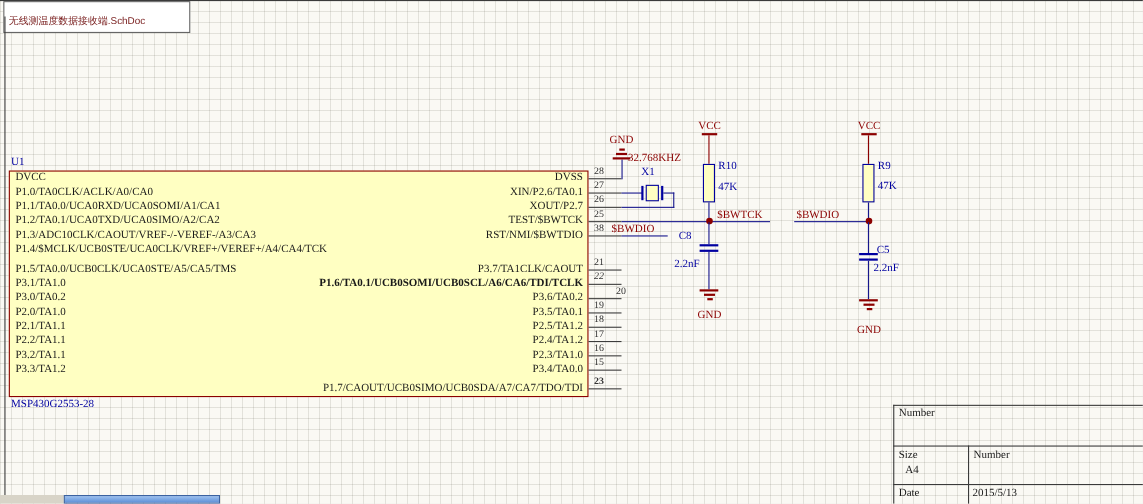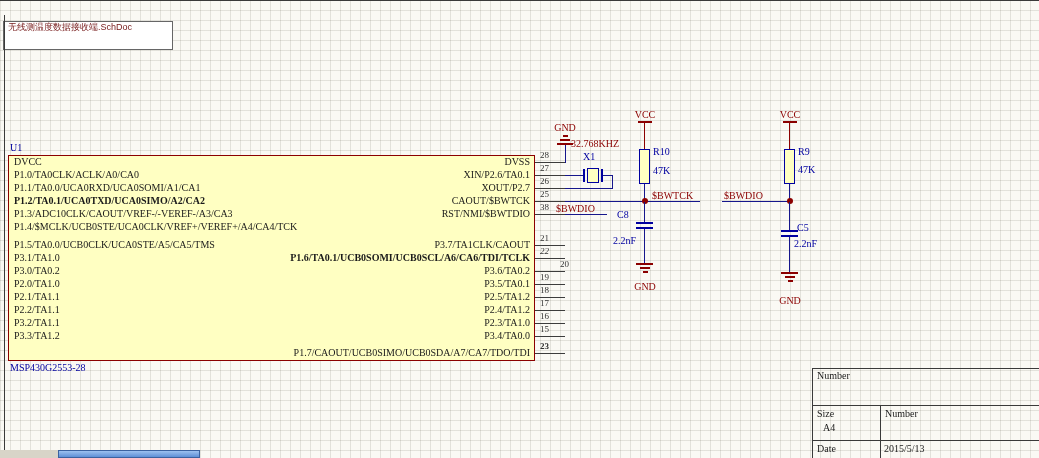--- a/index.html
+++ b/index.html
@@ -24,22 +24,22 @@
   .comp{position:absolute;background:#0000A0}
   .dot{position:absolute;width:6px;height:6px;border-radius:50%;background:#8B0000}
   .box{position:absolute;border:1px solid #0000A0;background:#FFFFC2}
   .tl{position:absolute;background:#3a3a3a}
   .pin-left{left:14px}
   .pin-right{left:250px;width:280px;text-align:right}
   .pin-num{position:absolute;white-space:nowrap;font:9px "Liberation Serif",serif;color:#333}
   #tab{
     position:absolute;left:3px;top:1px;width:170px;height:29px;
     background:#fff;border:1px solid #666;
-    font:9px "Liberation Sans",sans-serif;line-height:11px;padding:0 4px;
-    color:#7A2020;overflow:hidden;white-space:nowrap;margin-top:20px;
+    font:9px "Liberation Sans",sans-serif;line-height:11px;padding:12px 4px;
+    color:#7A2020;overflow:hidden;white-space:nowrap;
   }
   #chip{position:absolute;left:8px;top:155px;width:527px;height:206px;background:#FFFFC2;border:1px solid #8B0000}
   #sb-thumb{position:absolute;left:58px;top:450px;width:142px;height:8px;
     background:linear-gradient(#9CC1F0,#5E8FD6);border:1px solid #3B62A0}
   #sb-corner{position:absolute;left:0;top:450px;width:58px;height:8px;background:#D8D4C8}
 </style>
 </head>
 <body>
 
 <div id="canvas">
@@ -59,22 +59,22 @@
       <div class="pinline" style="left: 535px; top: 162px; width: 30px; height: 1px;"></div>
       <div class="pin-num" style="left: 540px; top: 150px;">28</div>
       <div class="t blk pin-left" style="top: 169px;">P1.0/TA0CLK/ACLK/A0/CA0</div>
       <div class="t blk pin-right" style="top: 169px;">XIN/P2.6/TA0.1</div>
       <div class="pinline" style="left: 535px; top: 175px; width: 30px; height: 1px;"></div>
       <div class="pin-num" style="left: 540px; top: 163px;">27</div>
       <div class="t blk pin-left" style="top: 182px;">P1.1/TA0.0/UCA0RXD/UCA0SOMI/A1/CA1</div>
       <div class="t blk pin-right" style="top: 182px;">XOUT/P2.7</div>
       <div class="pinline" style="left: 535px; top: 188px; width: 30px; height: 1px;"></div>
       <div class="pin-num" style="left: 540px; top: 176px;">26</div>
-      <div class="t blk pin-left" style="top: 195px; font-weight: bold;">P1.2/TA0.1/UCA0TXD/UCA0SIMO/A2/CA2</div>
-      <div class="t blk pin-right" style="top: 195px;">CAOUT/$BWTCK</div>
+      <div class="t blk pin-left" style="top: 195px;">P1.2/TA0.1/UCA0TXD/UCA0SIMO/A2/CA2</div>
+      <div class="t blk pin-right" style="top: 195px;">TEST/$BWTCK</div>
       <div class="pinline" style="left: 535px; top: 201px; width: 30px; height: 1px;"></div>
       <div class="pin-num" style="left: 540px; top: 189px;">25</div>
       <div class="t blk pin-left" style="top: 208px;">P1.3/ADC10CLK/CAOUT/VREF-/-VEREF-/A3/CA3</div>
       <div class="t blk pin-right" style="top: 208px;">RST/NMI/$BWTDIO</div>
       <div class="pinline" style="left: 535px; top: 214px; width: 30px; height: 1px;"></div>
       <div class="pin-num" style="left: 540px; top: 202px;">38</div>
       <div class="t blk pin-left" style="top: 221px;">P1.4/$MCLK/UCB0STE/UCA0CLK/VREF+/VEREF+/A4/CA4/TCK</div>
       <div class="t blk pin-left" style="top: 239px;">P1.5/TA0.0/UCB0CLK/UCA0STE/A5/CA5/TMS</div>
       <div class="t blk pin-right" style="top: 239px;">P3.7/TA1CLK/CAOUT</div>
       <div class="pinline" style="left: 535px; top: 245px; width: 30px; height: 1px;"></div>

